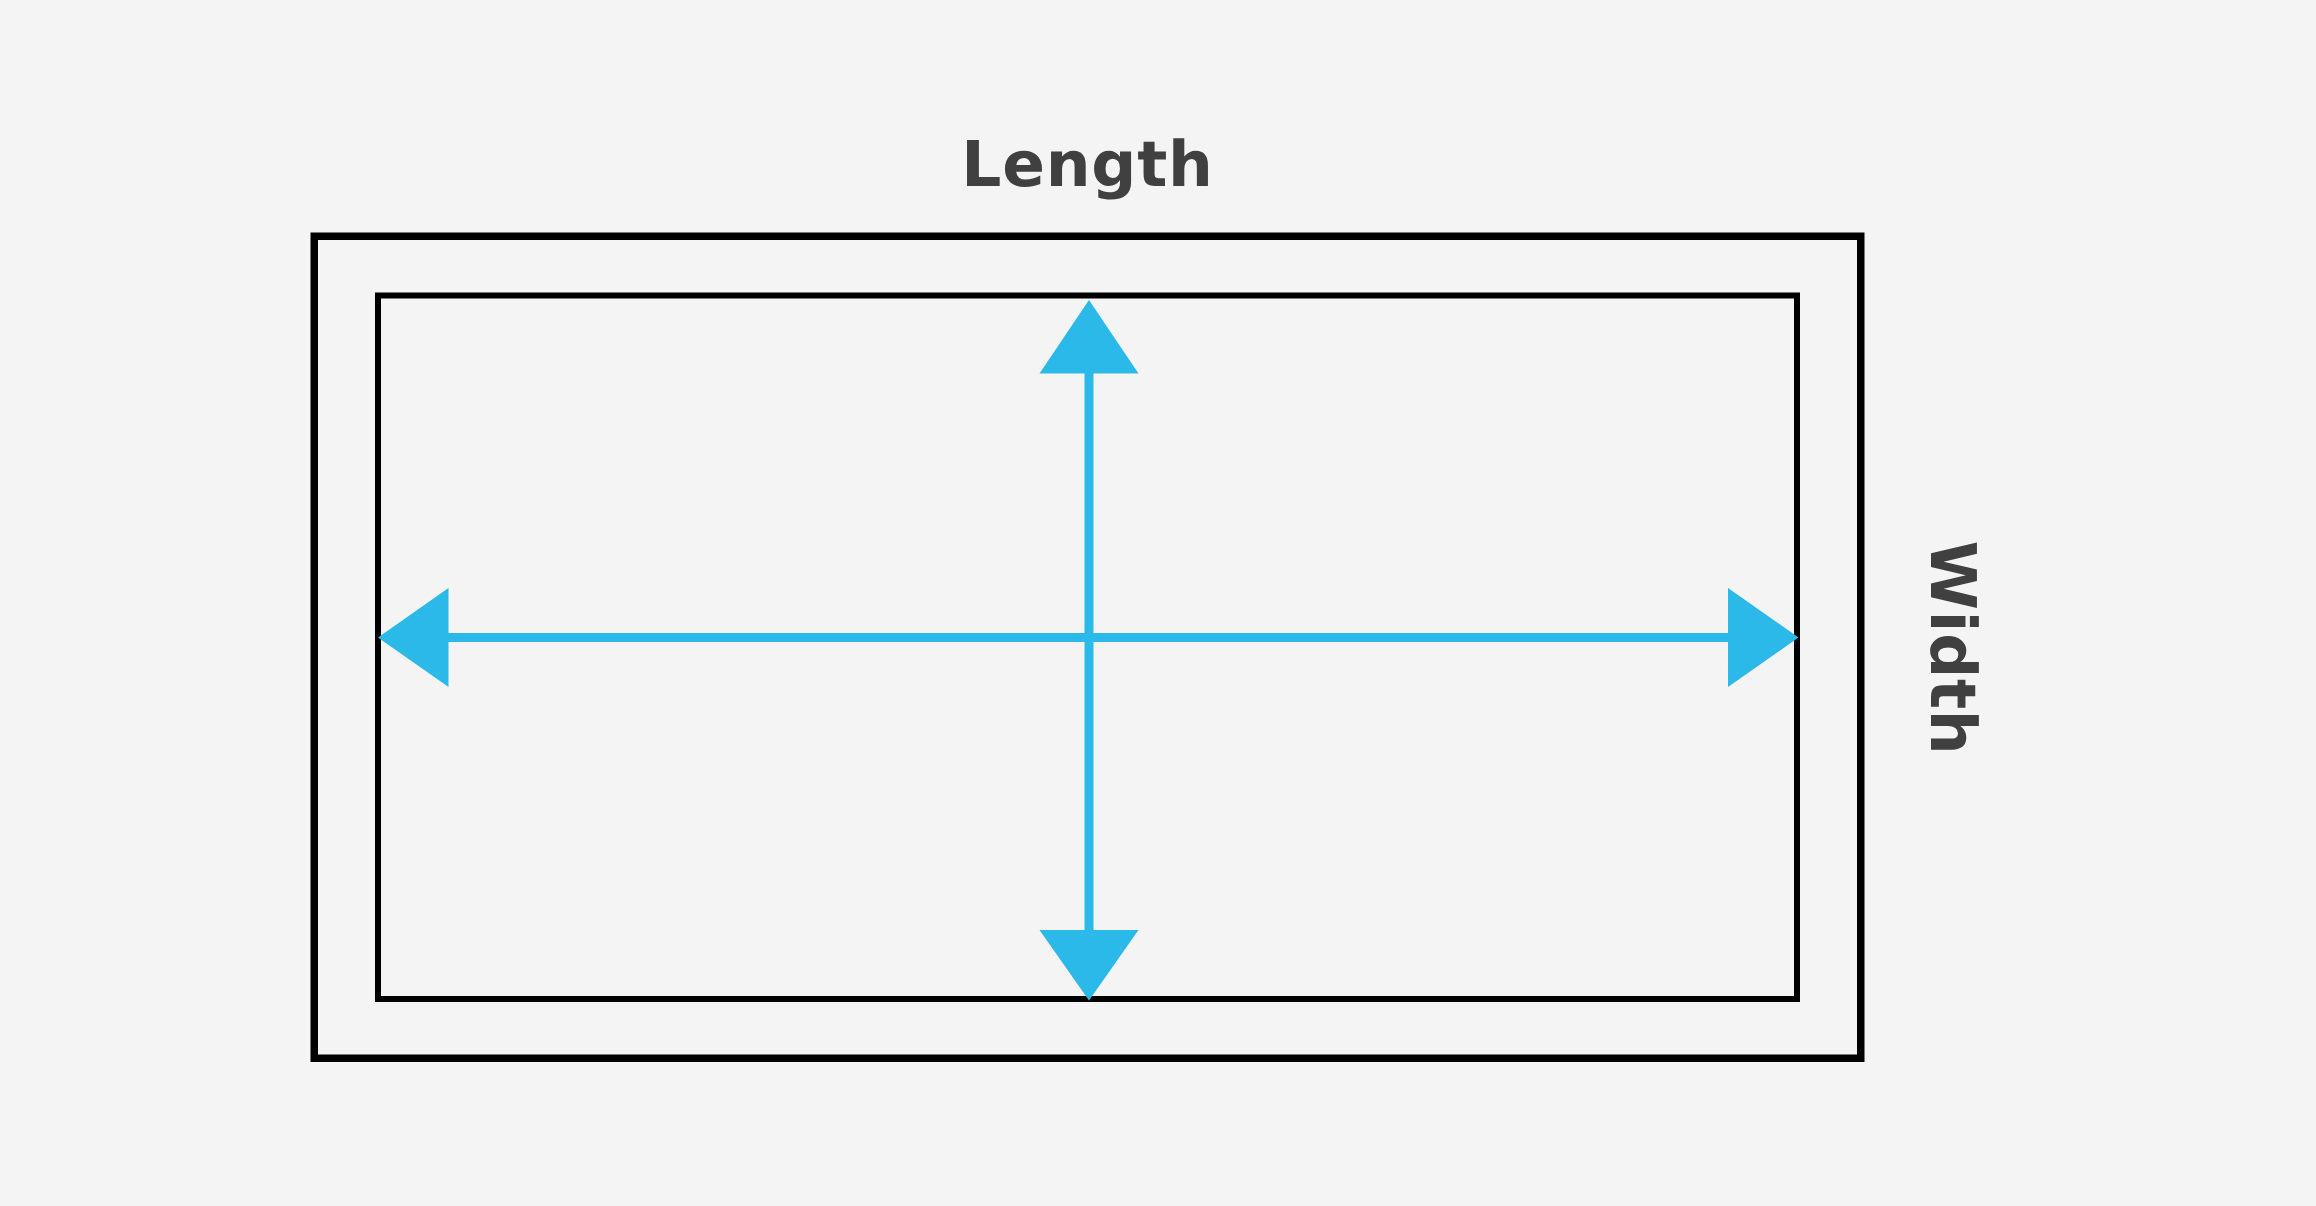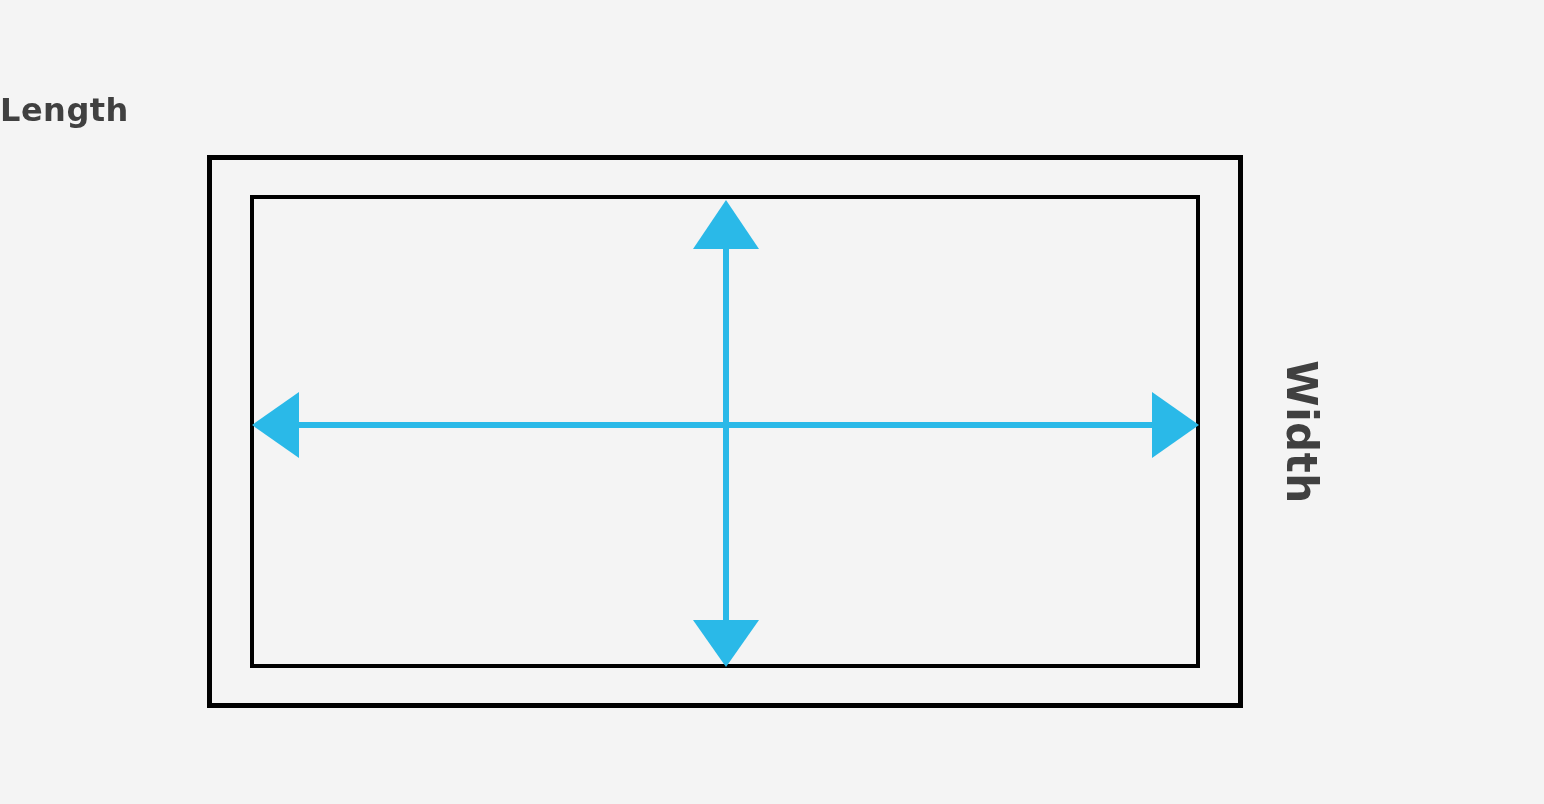--- a/index.html
+++ b/index.html
@@ -27,22 +27,22 @@
     font-family: "DejaVu Sans", sans-serif;
     font-weight: bold;
     letter-spacing: 0.5px;
     white-space: nowrap;
     user-select: none;
   }
   #length-label {
     left: 0;
     top: 84px;
     width: 1450px;
-    text-align: left;
-    font-size: 32px;
+    text-align: center;
+    font-size: 42px;
     line-height: 52px;
   }
   #width-label-wrap {
     position: absolute;
     left: 1271px;
     top: 329px;
     width: 60px;
     height: 205px;
   }
   #width-label {

